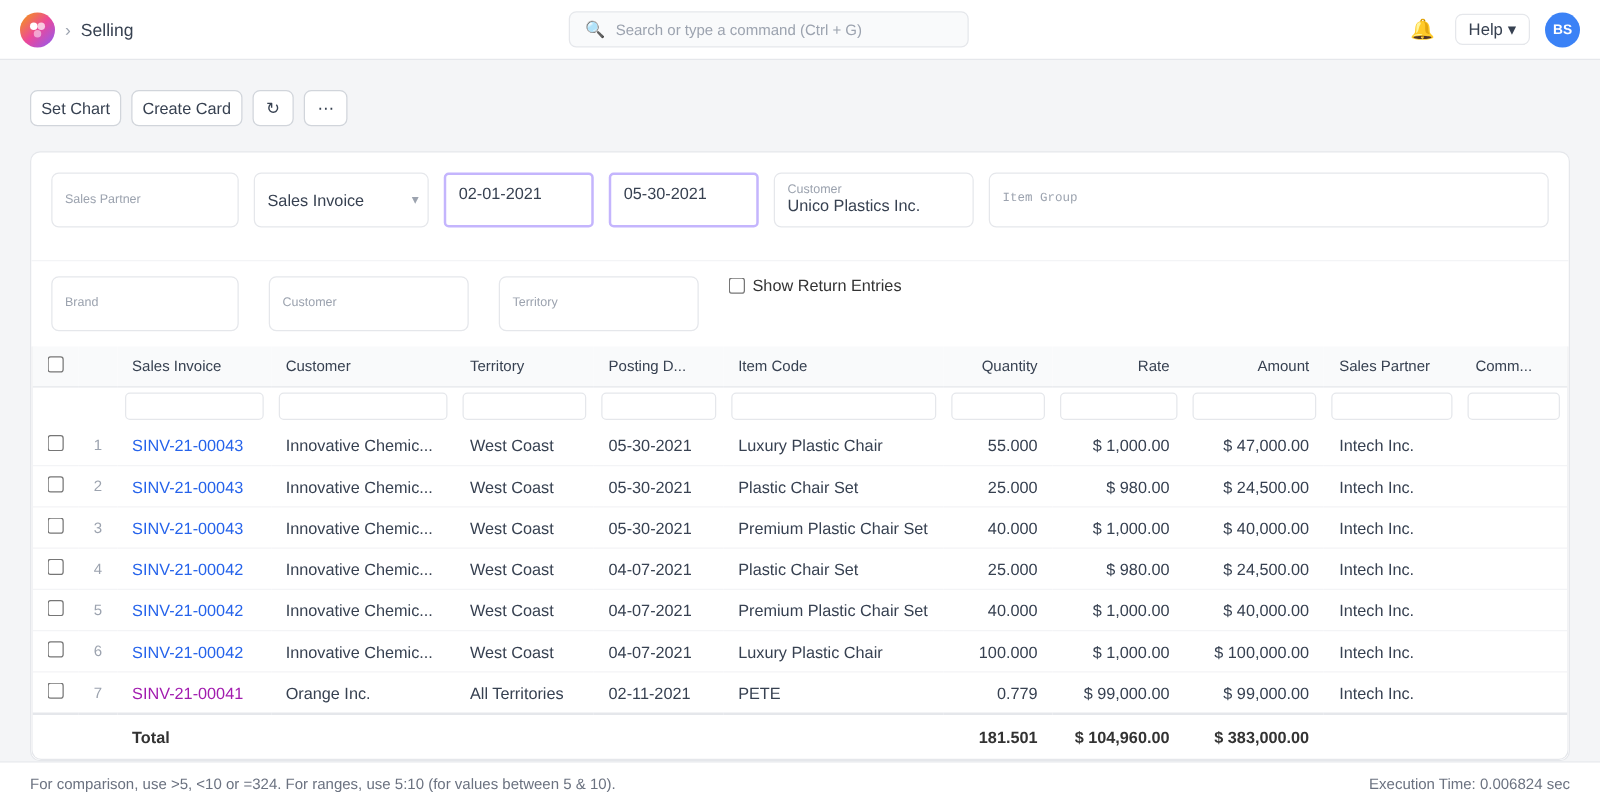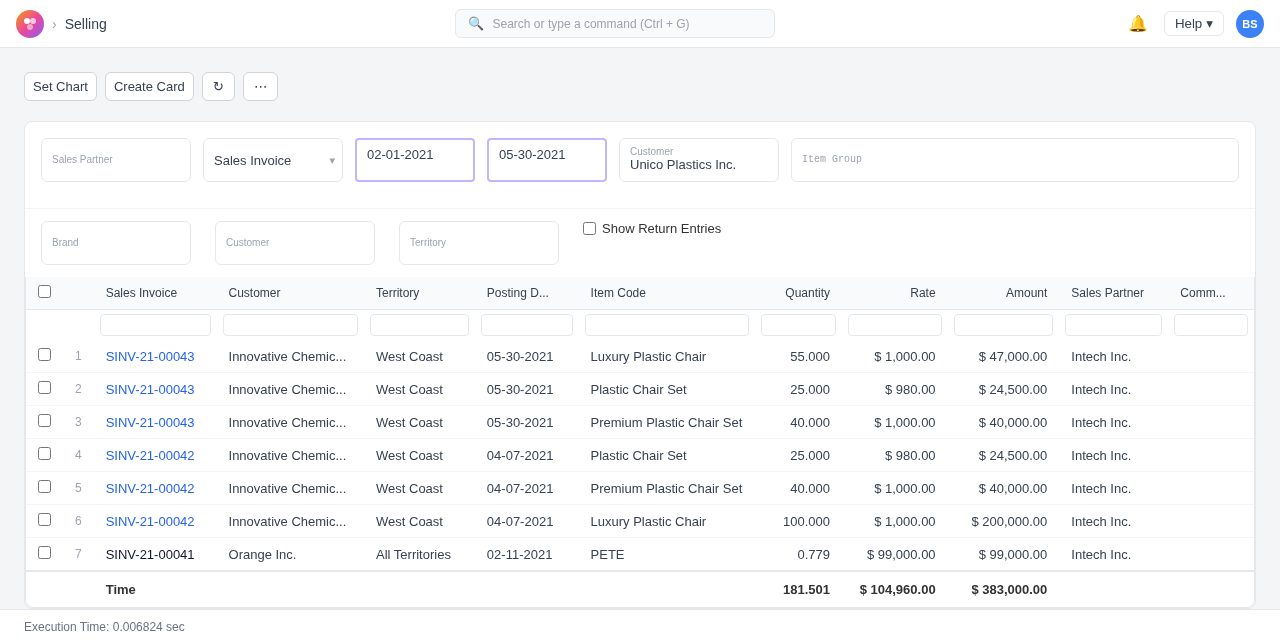--- a/index.html
+++ b/index.html
@@ -265,55 +265,56 @@
             <tr>
     <td class="checkbox-cell"><input type="checkbox" style=""></td>
     <td class="row-num">6</td>
     <td style="color:#2563eb;cursor:pointer;">SINV-21-00042</td>
     <td>Innovative Chemic...</td>
     <td>West Coast</td>
     <td>04-07-2021</td>
     <td>Luxury Plastic Chair</td>
     <td class="td-right">100.000</td>
     <td class="td-right">$ 1,000.00</td>
-    <td class="td-right">$ 200,000.00</td>
+    <td class="td-right">$ 100,000.00</td>
     <td>Intech Inc.</td>
     <td></td>
   </tr>
             <tr>
     <td class="checkbox-cell"><input type="checkbox" style=""></td>
     <td class="row-num">7</td>
-    <td style="color:#0f172a;cursor:pointer;">SINV-21-00041</td>
+    <td style="color:#a21caf;cursor:pointer;">SINV-21-00041</td>
     <td>Orange Inc.</td>
     <td>All Territories</td>
     <td>02-11-2021</td>
     <td>PETE</td>
     <td class="td-right">0.779</td>
     <td class="td-right">$ 99,000.00</td>
     <td class="td-right">$ 99,000.00</td>
     <td>Intech Inc.</td>
     <td></td>
   </tr>
           </tbody>
         <tfoot>
           <tr>
             <td></td>
             <td></td>
-            <td class="total-label">Time</td>
+            <td class="total-label">Total</td>
             <td></td>
             <td></td>
             <td></td>
             <td></td>
             <td class="td-right total-label">181.501</td>
             <td class="td-right total-label">$ 104,960.00</td>
             <td class="td-right total-label">$ 383,000.00</td>
             <td></td>
             <td></td>
           </tr>
         </tfoot>
       </table>
     </div>
   </div>
 </div>
 
 <div class="bottom-bar">
+  <span>For comparison, use &gt;5, &lt;10 or =324. For ranges, use 5:10 (for values between 5 &amp; 10).</span>
   <span>Execution Time: 0.006824 sec</span>
 </div>
 
 </body></html>

